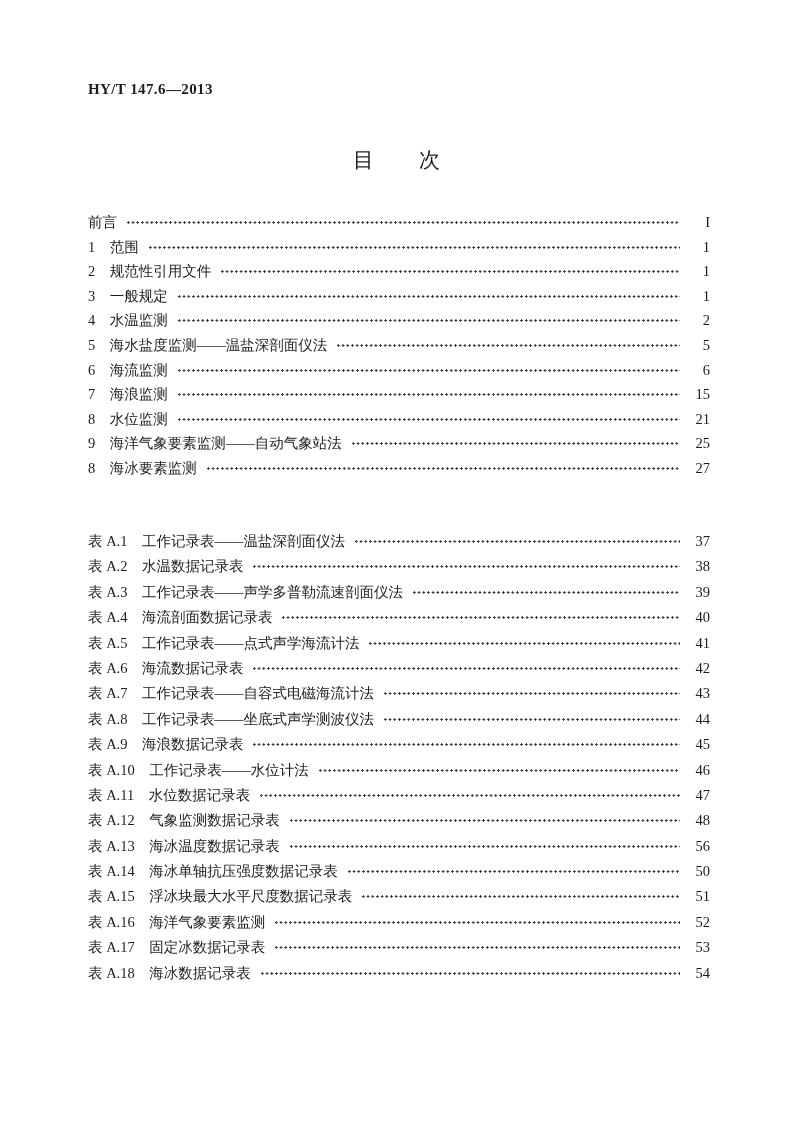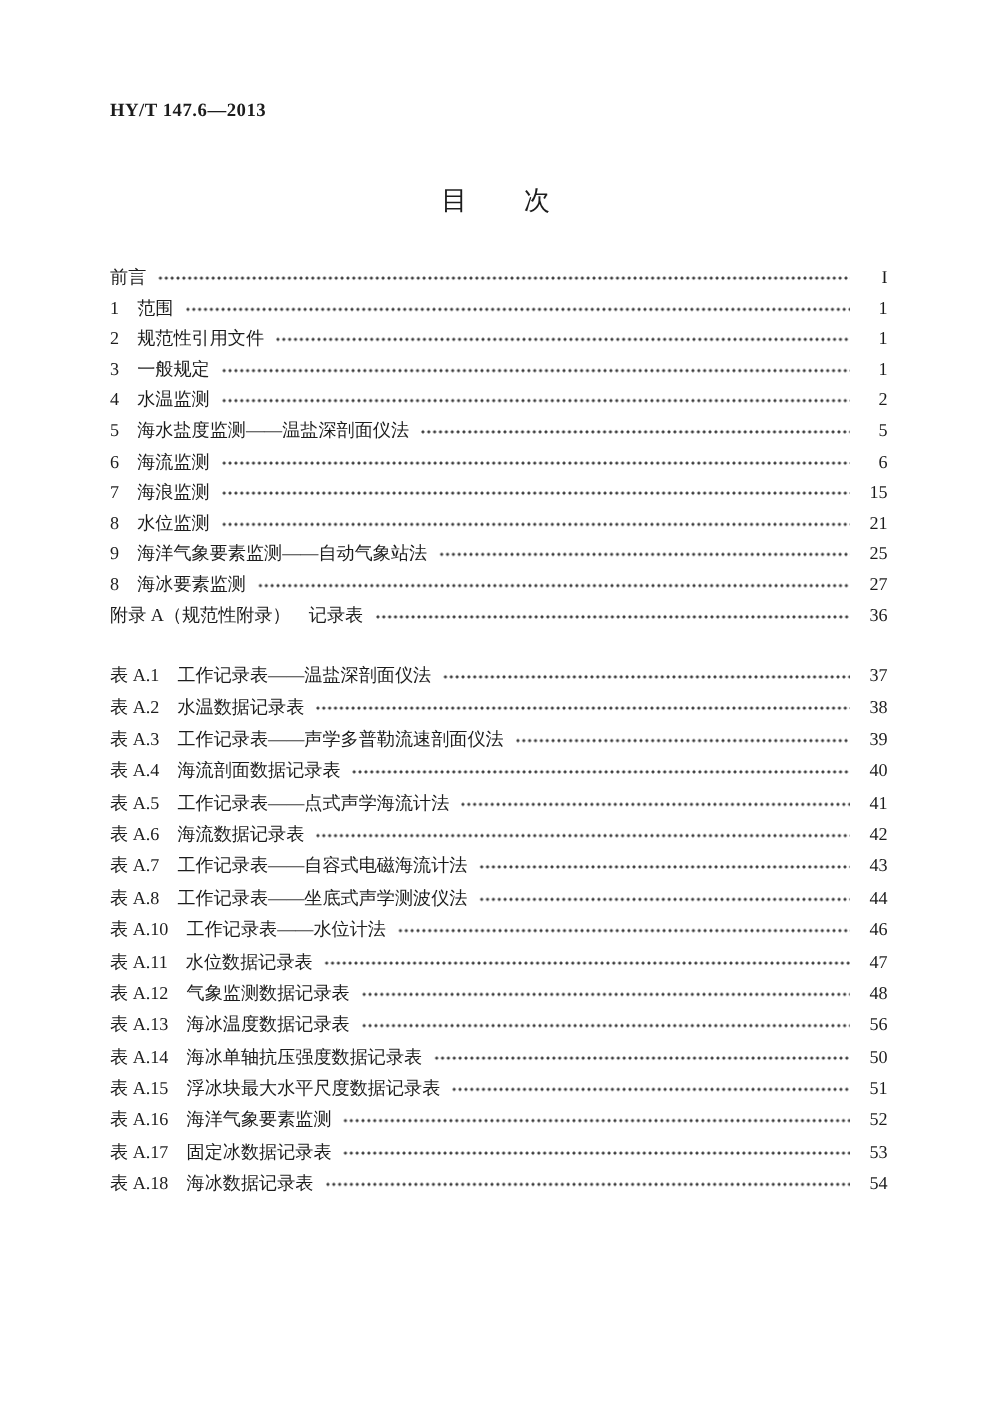--- a/index.html
+++ b/index.html
@@ -136,25 +136,20 @@
     <span class="toc-dots"></span>
     <span class="toc-page">25</span>
   </div>
 
   <div class="toc-row">
     <span class="toc-label">8　海冰要素监测</span>
     <span class="toc-dots"></span>
     <span class="toc-page">27</span>
   </div>
 
-  <div class="toc-row">
-    <span class="toc-label">附录 A（规范性附录）　记录表</span>
-    <span class="toc-dots"></span>
-    <span class="toc-page">36</span>
-  </div>
 </div>
 
   <div class="toc-list tables">
   <div class="toc-row">
     <span class="toc-label">表 A.1　工作记录表——温盐深剖面仪法</span>
     <span class="toc-dots"></span>
     <span class="toc-page">37</span>
   </div>
 
   <div class="toc-row">
@@ -192,20 +187,25 @@
     <span class="toc-dots"></span>
     <span class="toc-page">43</span>
   </div>
 
   <div class="toc-row">
     <span class="toc-label">表 A.8　工作记录表——坐底式声学测波仪法</span>
     <span class="toc-dots"></span>
     <span class="toc-page">44</span>
   </div>
 
+  <div class="toc-row">
+    <span class="toc-label">表 A.9　海浪数据记录表</span>
+    <span class="toc-dots"></span>
+    <span class="toc-page">45</span>
+  </div>
 
   <div class="toc-row">
     <span class="toc-label">表 A.10　工作记录表——水位计法</span>
     <span class="toc-dots"></span>
     <span class="toc-page">46</span>
   </div>
 
   <div class="toc-row">
     <span class="toc-label">表 A.11　水位数据记录表</span>
     <span class="toc-dots"></span>

